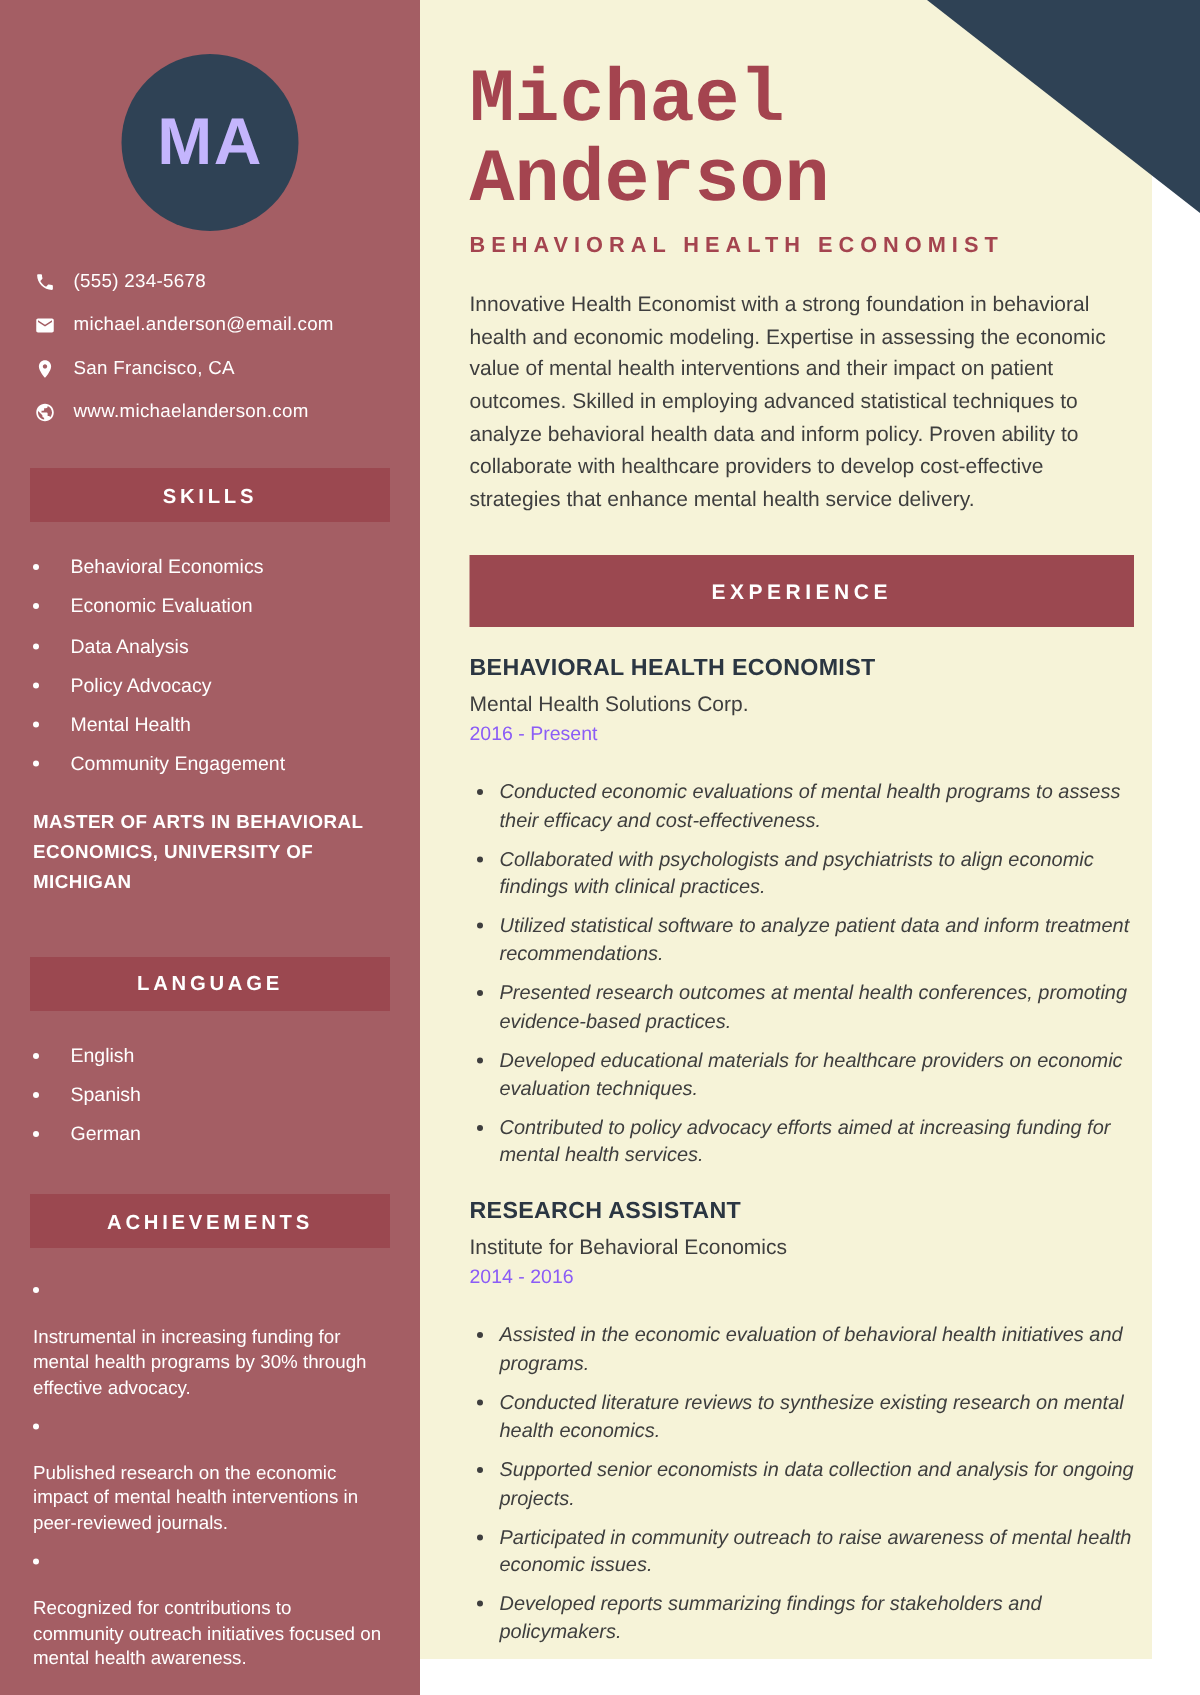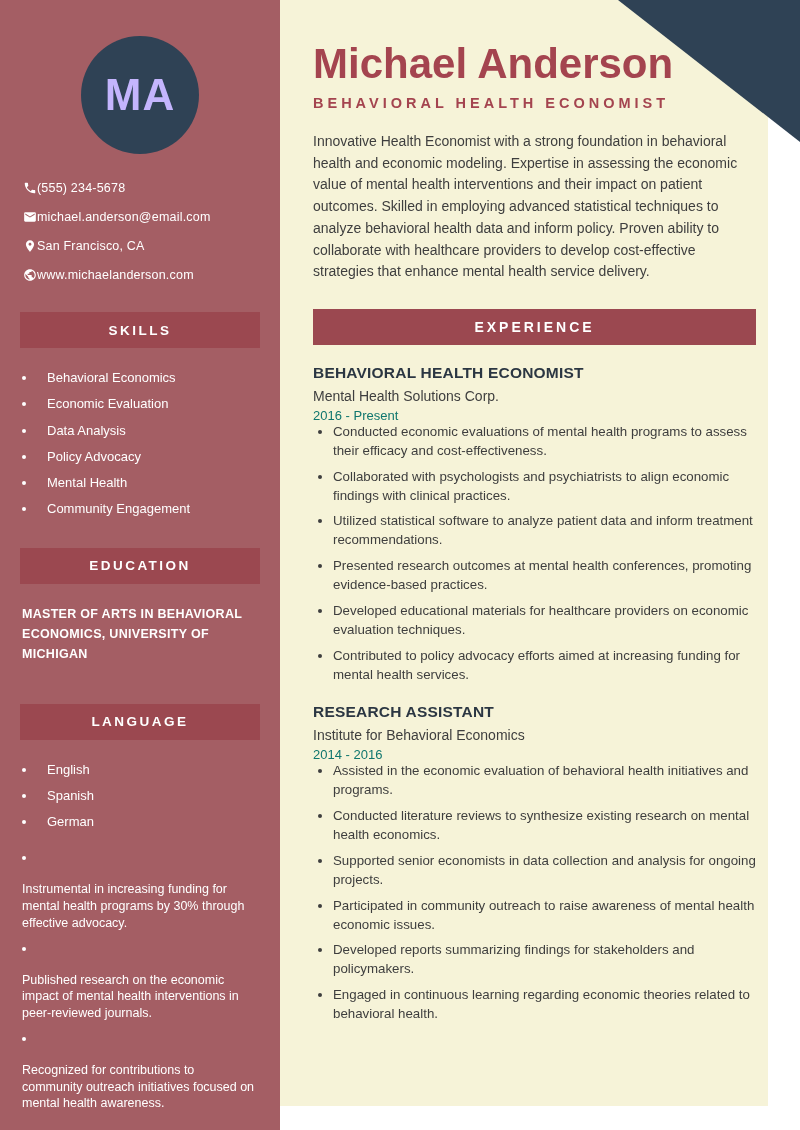--- a/index.html
+++ b/index.html
@@ -14,21 +14,21 @@
   *{box-sizing:border-box;margin:0;padding:0;}
   html,body{width:800px;}
   body{font-family:"Liberation Sans", sans-serif; background:#fff;}
   .page{position:relative;width:800px;height:1130px;display:flex;background:#fff;overflow:hidden;}
 
   
   .sidebar{width:280px;height:1130px;flex-shrink:0;background:var(--sidebar-bg);color:#fff;overflow:hidden;}
   .avatar{width:118px;height:118px;border-radius:50%;background:var(--navy);margin:36px auto 26px;display:flex;align-items:center;justify-content:center;}
   .initials{font-size:44px;font-weight:bold;letter-spacing:1px;color:#c4b5fd;}
   .contact{padding:0 22px;}
-  .contact-row{display:flex;align-items:center;margin-bottom:14px;}
+  .contact-row{display:flex;gap:12px;margin-bottom:14px;}
   .cicon{width:15px;height:15px;flex-shrink:0;display:flex;align-items:center;justify-content:center;}
   .cicon svg{width:14px;height:14px;display:block;}
   .ctext{font-size:12.5px;letter-spacing:.2px;}
   .band{margin:30px 20px 0;height:36px;background:var(--band-bg);display:flex;align-items:center;justify-content:center;}
   .band-label{font-size:13.5px;font-weight:bold;letter-spacing:2.5px;color:#fff;}
   .side-list{list-style:none;margin:22px 0 0;padding:0 22px;}
   .side-item{display:flex;align-items:center;gap:21px;margin-bottom:10px;}
   .side-item-text{font-size:13px;line-height:1.25;}
   .dot{width:4px;height:4px;border-radius:50%;background:#fff;flex-shrink:0;}
   .edu-text{margin:20px 22px 16px;font-size:12.5px;font-weight:bold;line-height:1.6;letter-spacing:.3px;text-transform:uppercase;}
@@ -36,30 +36,30 @@
   .ach-item{align-items:flex-start;margin-bottom:9px;flex-direction:column;}
   .ach-item .dot{margin-top:6px;}
   .ach-item .side-item-text{font-size:12.5px;line-height:1.34;}
   .lang-band{margin-top:40px;}
   .ach-band{margin-top:32px;}
 
   
   .main-outer{position:relative;flex:1;background:#fff;height:1130px;}
   .corner-triangle{position:absolute;top:0;right:0;width:182px;height:142px;background:var(--navy);clip-path:polygon(0 0,100% 0,100% 100%);z-index:3;}
   .cream{position:absolute;left:0;top:0;right:32px;bottom:24px;background:var(--cream);overflow:hidden;padding:42px 12px 0 33px;}
-  .name{font-family:Liberation Sans, sans-serif;font-size:42px;font-weight:bold;color:var(--accent);line-height:1.05;}
+  .name{font-family:Liberation Mono, monospace;font-size:50px;font-weight:bold;color:var(--accent);line-height:1.05;}
   .subtitle{margin-top:9px;font-size:14.5px;font-weight:600;letter-spacing:4px;color:var(--accent);}
   .summary{margin-top:20px;font-size:14px;line-height:1.55;color:var(--text);max-width:456px;}
-  .exp-band{margin-top:26px;height:36px;background:var(--band-bg);display:flex;align-items:center;justify-content:center;}
+  .exp-band{margin-top:26px;height:48px;background:var(--band-bg);display:flex;align-items:center;justify-content:center;}
   .exp-band .band-label{letter-spacing:3px;font-size:14px;}
   .job{margin-top:19px;}
   .job-title{font-size:15.5px;font-weight:bold;color:var(--heading);letter-spacing:.2px;}
   .company{margin-top:6px;font-size:14px;color:var(--text);}
-  .dates{margin-top:4px;font-size:13px;color:#0f766e;}
-  .exp-list{margin:0 0 0;padding-left:20px;max-width:452px;}
+  .dates{margin-top:4px;font-size:13px;color:#8b5cf6;}
+  .exp-list{margin:23px 0 0;padding-left:20px;max-width:452px;font-style:italic;}
   .exp-item{font-size:13.3px;line-height:1.42;color:var(--text);margin-bottom:7px;}
   .exp-item::marker{color:var(--text);}
 </style>
 </head>
 <body>
 
 <div class="page">
 
   <aside class="sidebar">
 
@@ -131,23 +131,20 @@
           <span class="dot"></span>
           <span class="side-item-text">Mental Health</span>
         </li>
 
         <li class="side-item">
           <span class="dot"></span>
           <span class="side-item-text">Community Engagement</span>
         </li>
       </ul>
 
-    <div class="band">
-      <span class="band-label">EDUCATION</span>
-    </div>
     <p class="edu-text">MASTER OF ARTS IN BEHAVIORAL ECONOMICS, UNIVERSITY OF MICHIGAN</p>
 
     <div class="band lang-band">
       <span class="band-label">LANGUAGE</span>
     </div>
     <ul class="side-list">
 
         <li class="side-item">
           <span class="dot"></span>
           <span class="side-item-text">English</span>
@@ -157,20 +154,23 @@
           <span class="dot"></span>
           <span class="side-item-text">Spanish</span>
         </li>
 
         <li class="side-item">
           <span class="dot"></span>
           <span class="side-item-text">German</span>
         </li>
       </ul>
 
+    <div class="band ach-band">
+      <span class="band-label">ACHIEVEMENTS</span>
+    </div>
     <ul class="side-list ach-list">
 
         <li class="side-item ach-item">
           <span class="dot"></span>
           <span class="side-item-text">Instrumental in increasing funding for mental health programs by 30% through effective advocacy.</span>
         </li>
 
         <li class="side-item ach-item">
           <span class="dot"></span>
           <span class="side-item-text">Published research on the economic impact of mental health interventions in peer-reviewed journals.</span>

